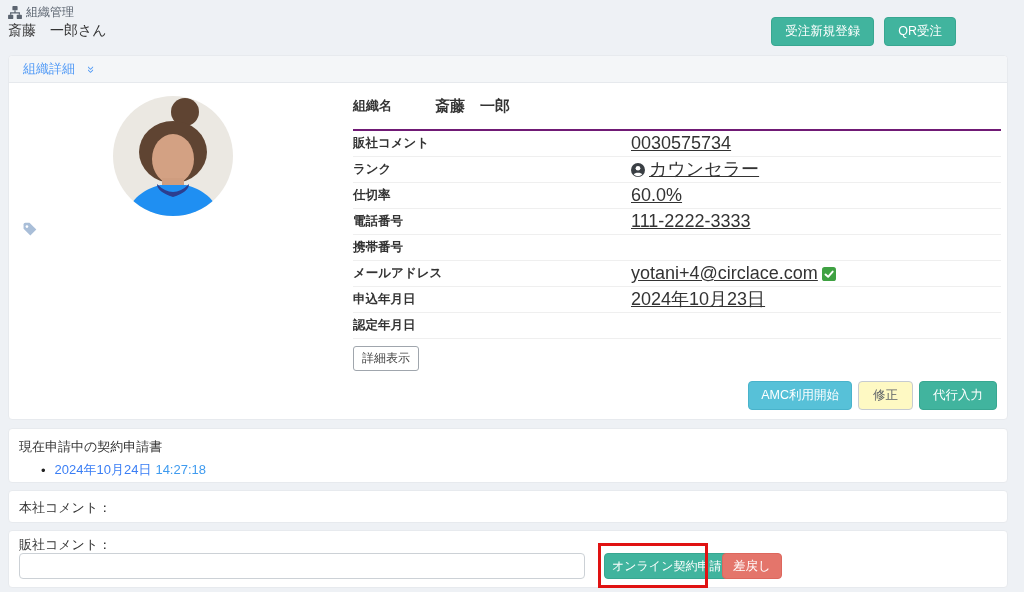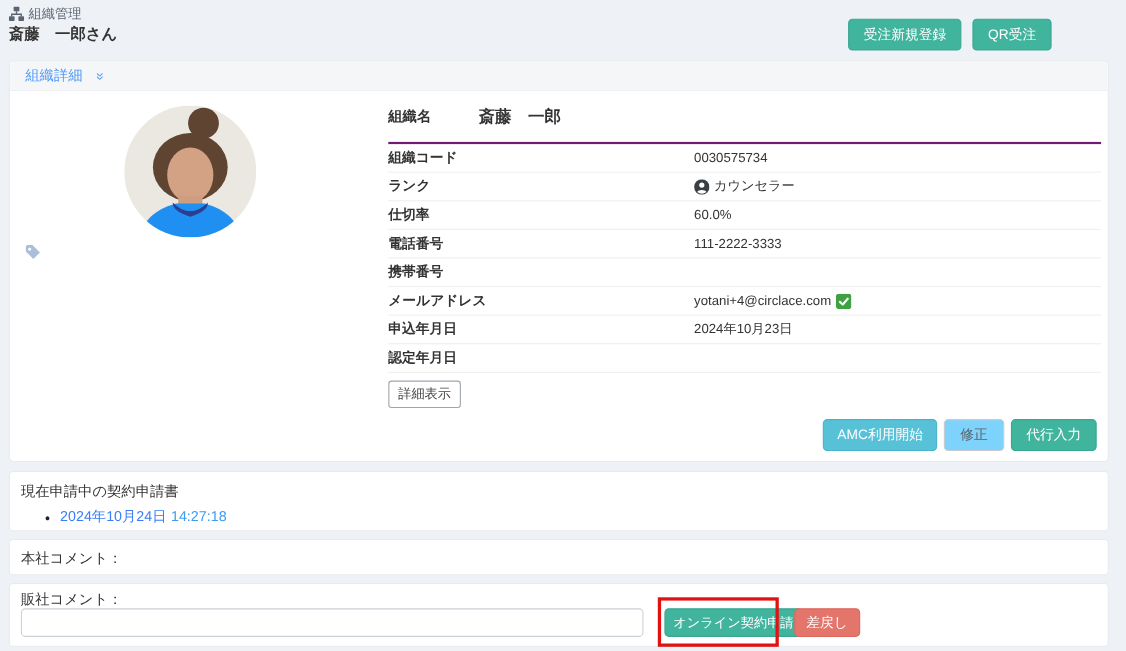--- a/index.html
+++ b/index.html
@@ -8,48 +8,48 @@
     font-family: "Liberation Sans", "DejaVu Sans", sans-serif;
     background:#eef1f5;
     color:#333;
     overflow:hidden;
   }
   .page { position:relative; width:972px; height:592px; }
 
   
   .breadcrumb { position:absolute; left:8px; top:4px; font-size:12px; color:#5b6470; display:flex; align-items:center; gap:4px; }
   .breadcrumb svg { display:block; }
-  .username { position:absolute; left:8px; top:22px; font-size:14px; font-weight:bold; color:#333; }
+  .username { position:absolute; left:8px; top:22px; font-size:14px; font-weight:normal; color:#333; }
   .top-buttons { position:absolute; right:16px; top:17px; display:flex; gap:10px; }
 
   .btn { display:inline-flex; align-items:center; justify-content:center; border-radius:4px; cursor:pointer; font-family:inherit; }
   .btn-teal { background:#41b49e; border:1px solid #38a791; color:#fff; font-size:12.5px; padding:5px 13px; }
   .btn-cyan { background:#57c1d8; border:1px solid #49b3cb; color:#fff; font-size:12.5px; padding:5px 12px; }
-  .btn-outline { background:#7dd3fc; border:1px solid #c6cbd1; color:#5a5f66; font-size:12.5px; padding:5px 14px; }
+  .btn-outline { background:#fef9c3; border:1px solid #c6cbd1; color:#5a5f66; font-size:12.5px; padding:5px 14px; }
   .btn-salmon { background:#e4756b; border:1px solid #dd675d; color:#fff; font-size:12.5px; padding:5px 10px; }
 
   
   .panel { position:absolute; left:8px; width:1000px; background:#fff; border:1px solid #e7eaee; border-radius:4px; }
 
   .panel-detail { top:55px; height:365px; }
   .panel-detail-header { height:27px; background:#f4f6f8; border-bottom:1px solid #e6e9ed; border-radius:4px 4px 0 0; display:flex; align-items:center; padding-left:14px; }
   .panel-title-link { color:#4f99f6; font-size:13px; text-decoration:none; display:inline-flex; align-items:center; gap:13px; cursor:pointer; }
   .chevron-double { display:inline-block; transform:rotate(90deg); font-size:13px; line-height:1; }
   .panel-detail-body { position:relative; height:336px; }
 
   .avatar { position:absolute; left:104px; top:13px; width:120px; height:120px; }
   .tag-icon { position:absolute; left:12px; top:138px; }
 
   .fields { position:absolute; left:344px; top:0; width:648px; }
   .org-row { height:48px; border-bottom:2px solid #701a75; display:flex; align-items:center; }
   .org-label { font-size:13px; font-weight:bold; width:56px; }
   .org-value { font-size:15px; font-weight:bold; margin-left:26px; }
   .frow { height:26px; line-height:25px; border-bottom:1px solid #efefef; display:flex; }
   .flabel { width:278px; font-size:12.5px; font-weight:bold; }
-  .fvalue { font-size:12px; display:flex; align-items:center; gap:4px; }
+  .fvalue { font-size:18px; display:flex; align-items:center; gap:4px;text-decoration:underline; }
   .fvalue svg { display:block; }
 
   .detail-btn { margin-top:7px; background:#fff; border:1px solid #a0a6ad; border-radius:3px; color:#444; font-size:12px; padding:3px 8px; cursor:pointer; font-family:inherit; }
 
   .panel-detail-footer { position:absolute; right:10px; bottom:9px; display:flex; gap:6px; }
 
   .panel-apps { top:428px; height:55px; padding:9px 10px; }
   .panel-apps-title { font-size:13px; color:#333; }
   .app-item { margin-top:5px; margin-left:22px; font-size:13px; display:flex; align-items:center; gap:9px; }
   .bullet { color:#222; font-size:13px; }
@@ -124,21 +124,21 @@
         </svg>
       </div>
 
       <div class="fields">
         <div class="org-row">
           <div class="org-label">組織名</div>
           <div class="org-value">斎藤　一郎</div>
         </div>
 
         <div class="frow">
-          <div class="flabel">組織コード</div>
+          <div class="flabel">販社コメント</div>
           <div class="fvalue">0030575734</div>
         </div>
 
         <div class="frow">
           <div class="flabel">ランク</div>
           <div class="fvalue">
             <svg width="14" height="14" viewBox="0 0 16 16">
               <circle cx="8" cy="8" r="8" fill="#3a3f44"></circle>
               <circle cx="8" cy="6" r="2.7" fill="#ffffff"></circle>
               <path d="M3.2 13.2 C4 10.4 12 10.4 12.8 13.2 A8 8 0 0 1 3.2 13.2 Z" fill="#ffffff"></path>

